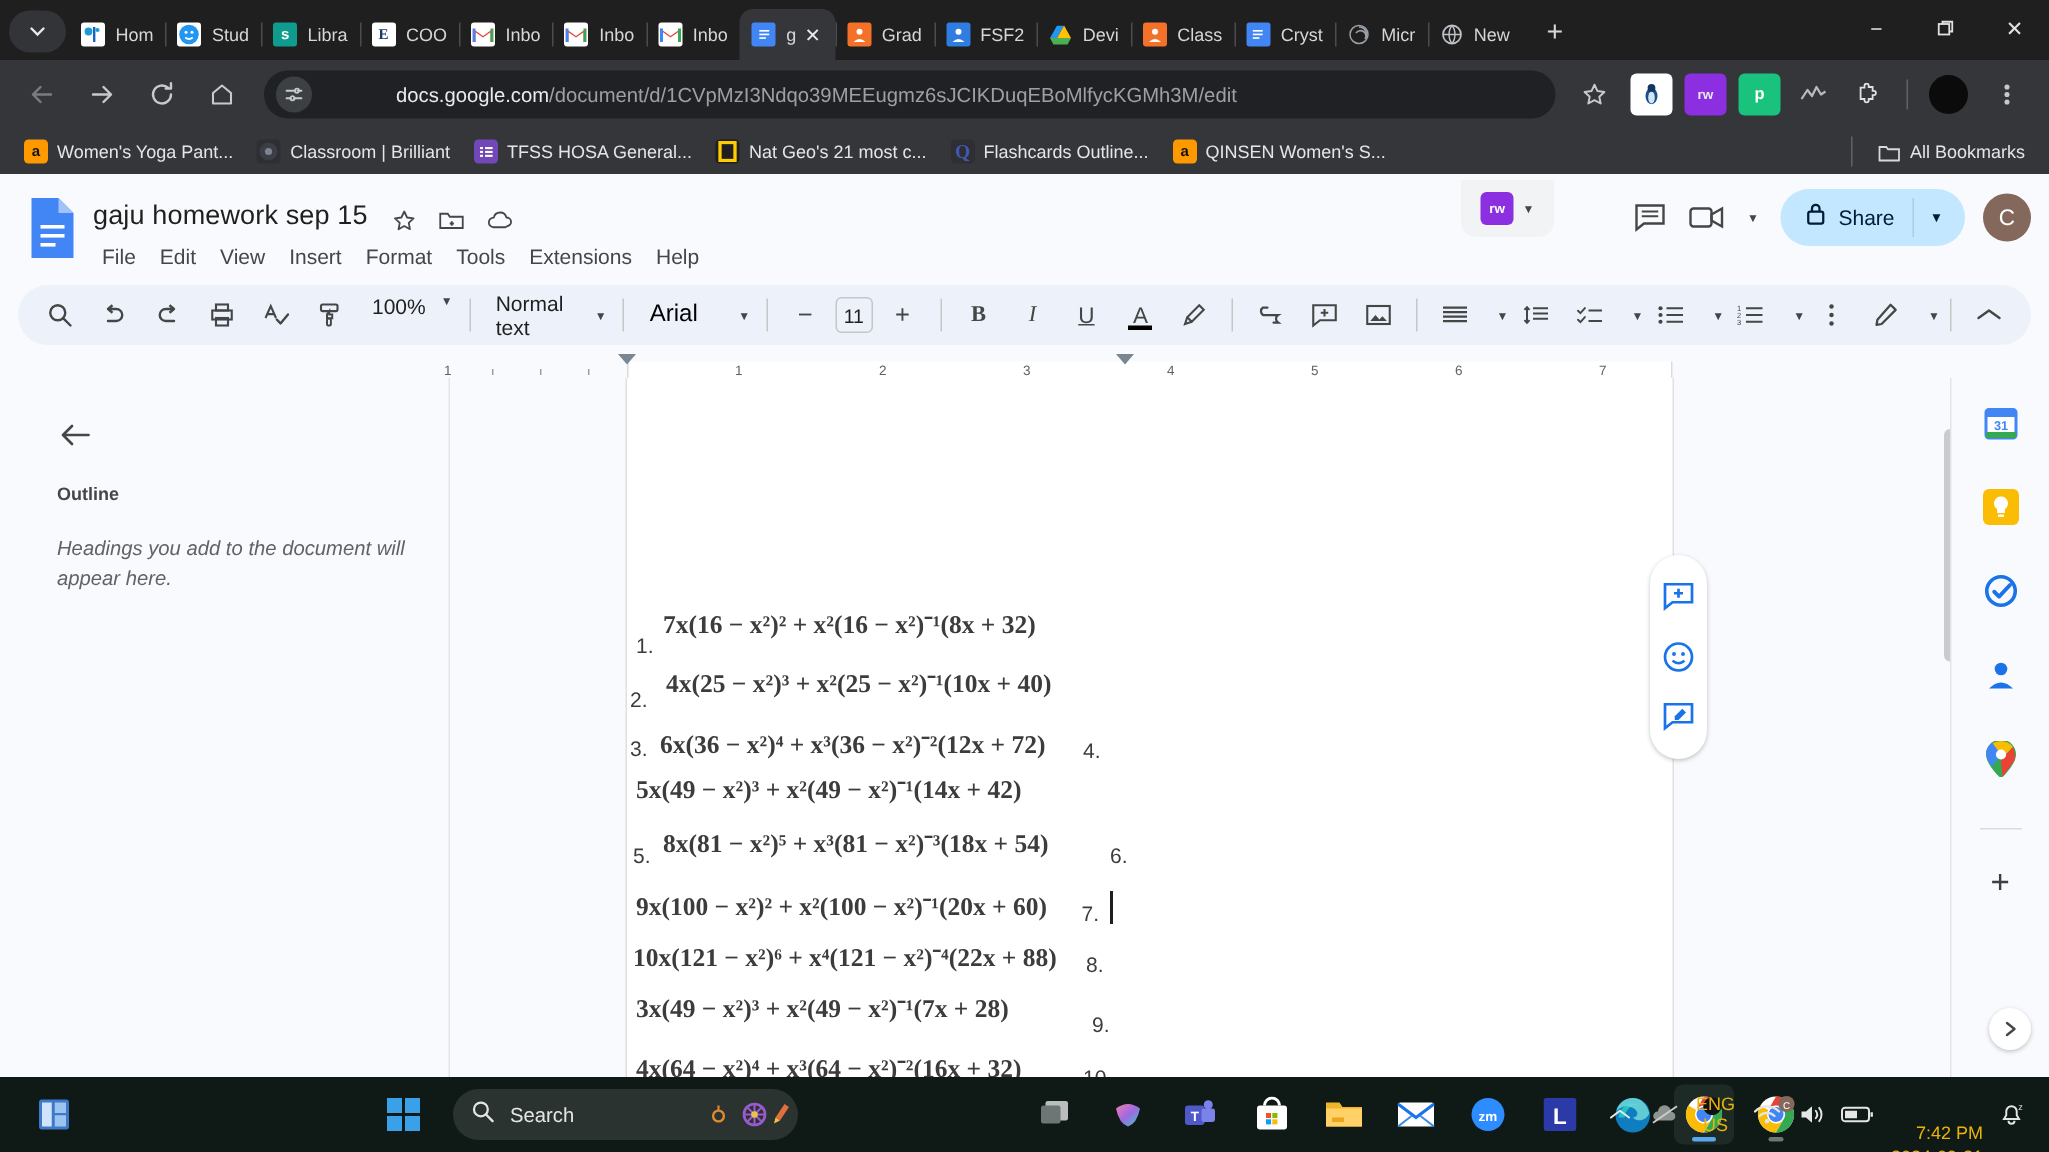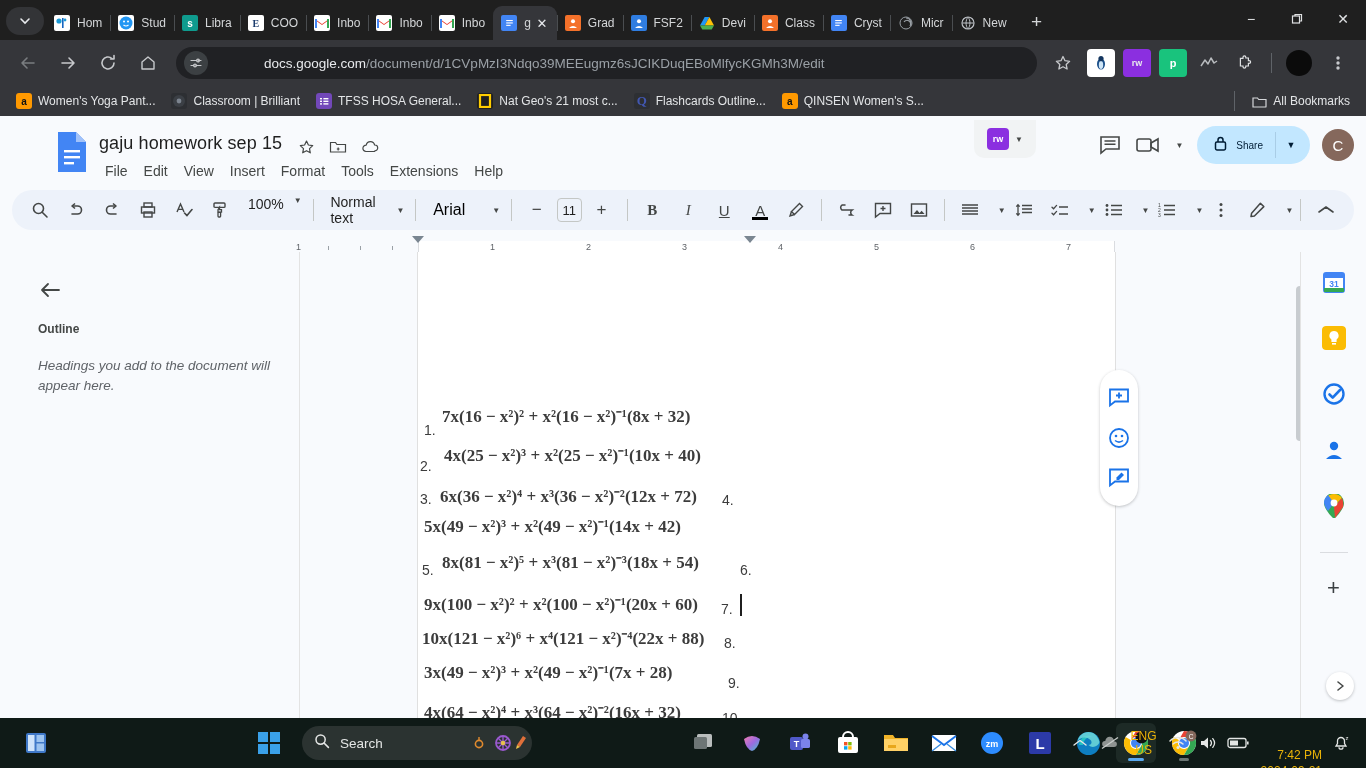--- a/index.html
+++ b/index.html
@@ -123,21 +123,21 @@
     font-size: 12px; color:#e3e5e7; white-space:nowrap; overflow:hidden;
     text-overflow: ellipsis;
   }
   .bm-right {
     position:absolute; right: 8px; display:flex; align-items:center;
   }
 
   
   .docs {
     position:absolute; left:0; top:116px; width:1366px; height:602px;
-    background:#f8fafd; overflow:hidden;padding-left:37px;
+    background:#f8fafd; overflow:hidden;
   }
   .docs-head { position:relative; height:72px; }
   .docs-logo {
     position:absolute; left:18px; top:14px; width:34px; height:44px;
   }
   .doc-title {
     position:absolute; left:62px; top:17px;
     font-size: 18px; color:#1f1f1f; letter-spacing: .1px;
   }
   .title-ico {
@@ -157,21 +157,21 @@
   }
   .hr-ico {
     width:38px; height:38px; border-radius:50%; display:flex;
     align-items:center; justify-content:center; cursor:pointer; color:#444746;
     margin: 0 2px;
   }
   .share-btn {
     display:flex; align-items:center; height:38px; background:#c2e7ff;
     border-radius:19px; padding: 0 4px 0 16px; margin-left: 8px; cursor:pointer;
   }
-  .share-btn .slabel { font-size:10px; color:#001d35; margin: 0 12px 0 8px; font-weight:500;}
+  .share-btn .slabel { font-size:14px; color:#001d35; margin: 0 12px 0 8px; font-weight:500;}
   .share-split { width:1px; height: 26px; background:#a9cde6; }
   .share-caret {
     width:30px; display:flex; align-items:center; justify-content:center;
     color:#001d35; font-size: 9px;
   }
   .avatar-docs {
     width:32px; height:32px; border-radius:50%; background:#85685c;
     color:#fff; display:flex; align-items:center; justify-content:center;
     font-size:15px; margin-left:12px; cursor:pointer;
   }

